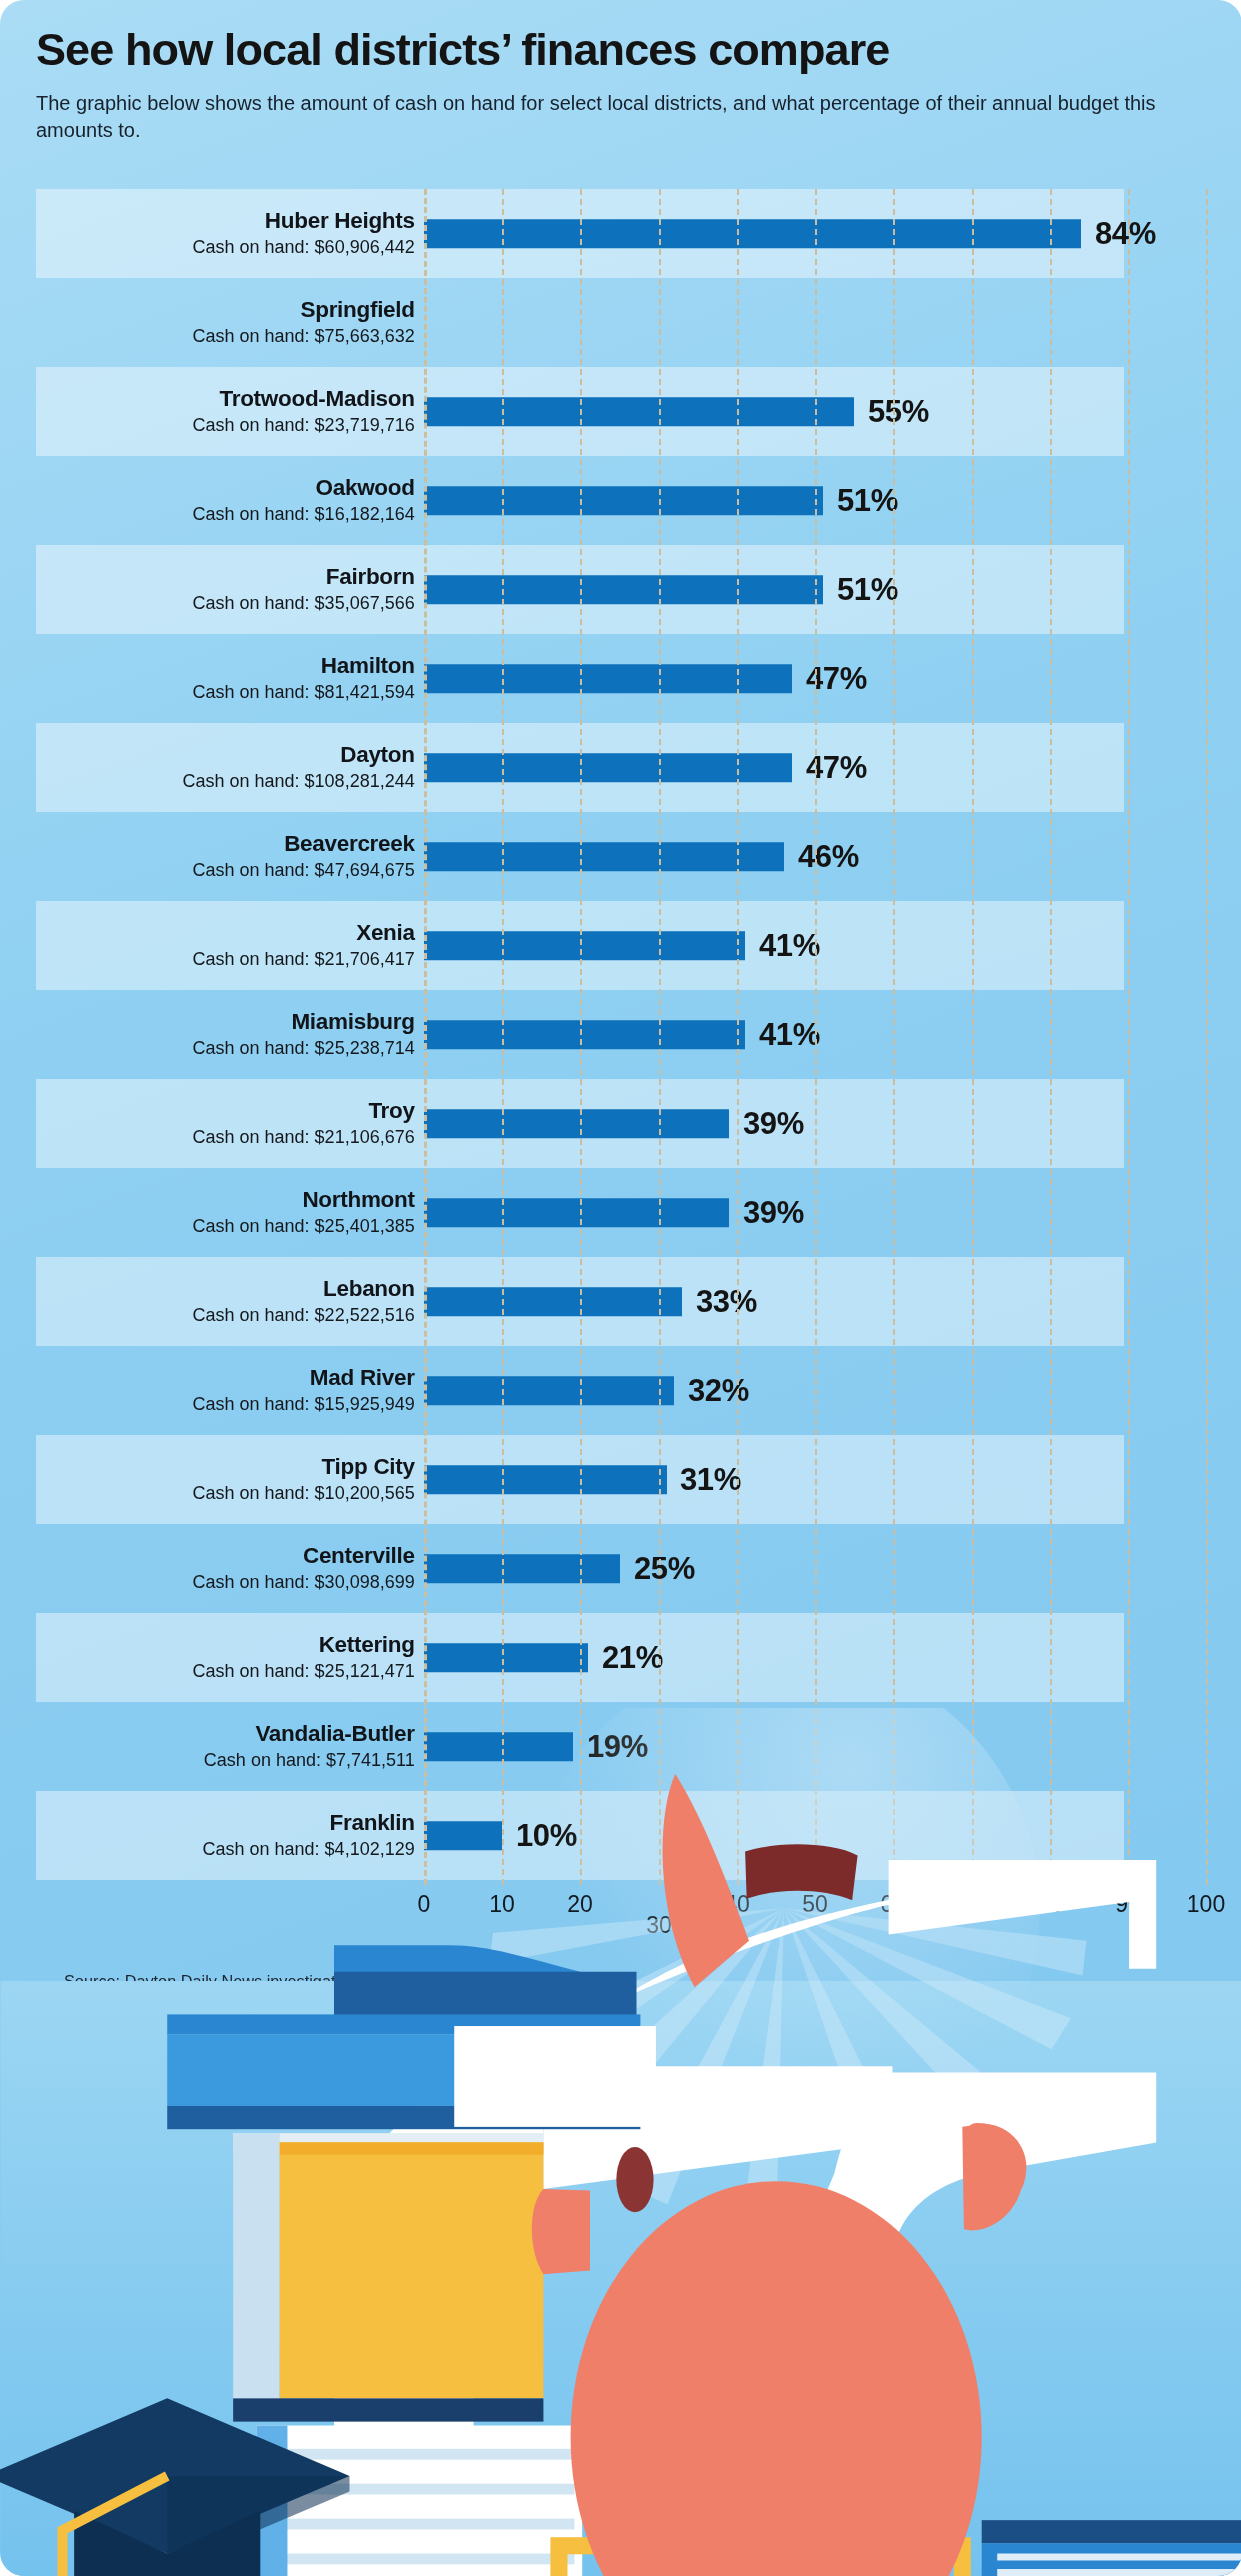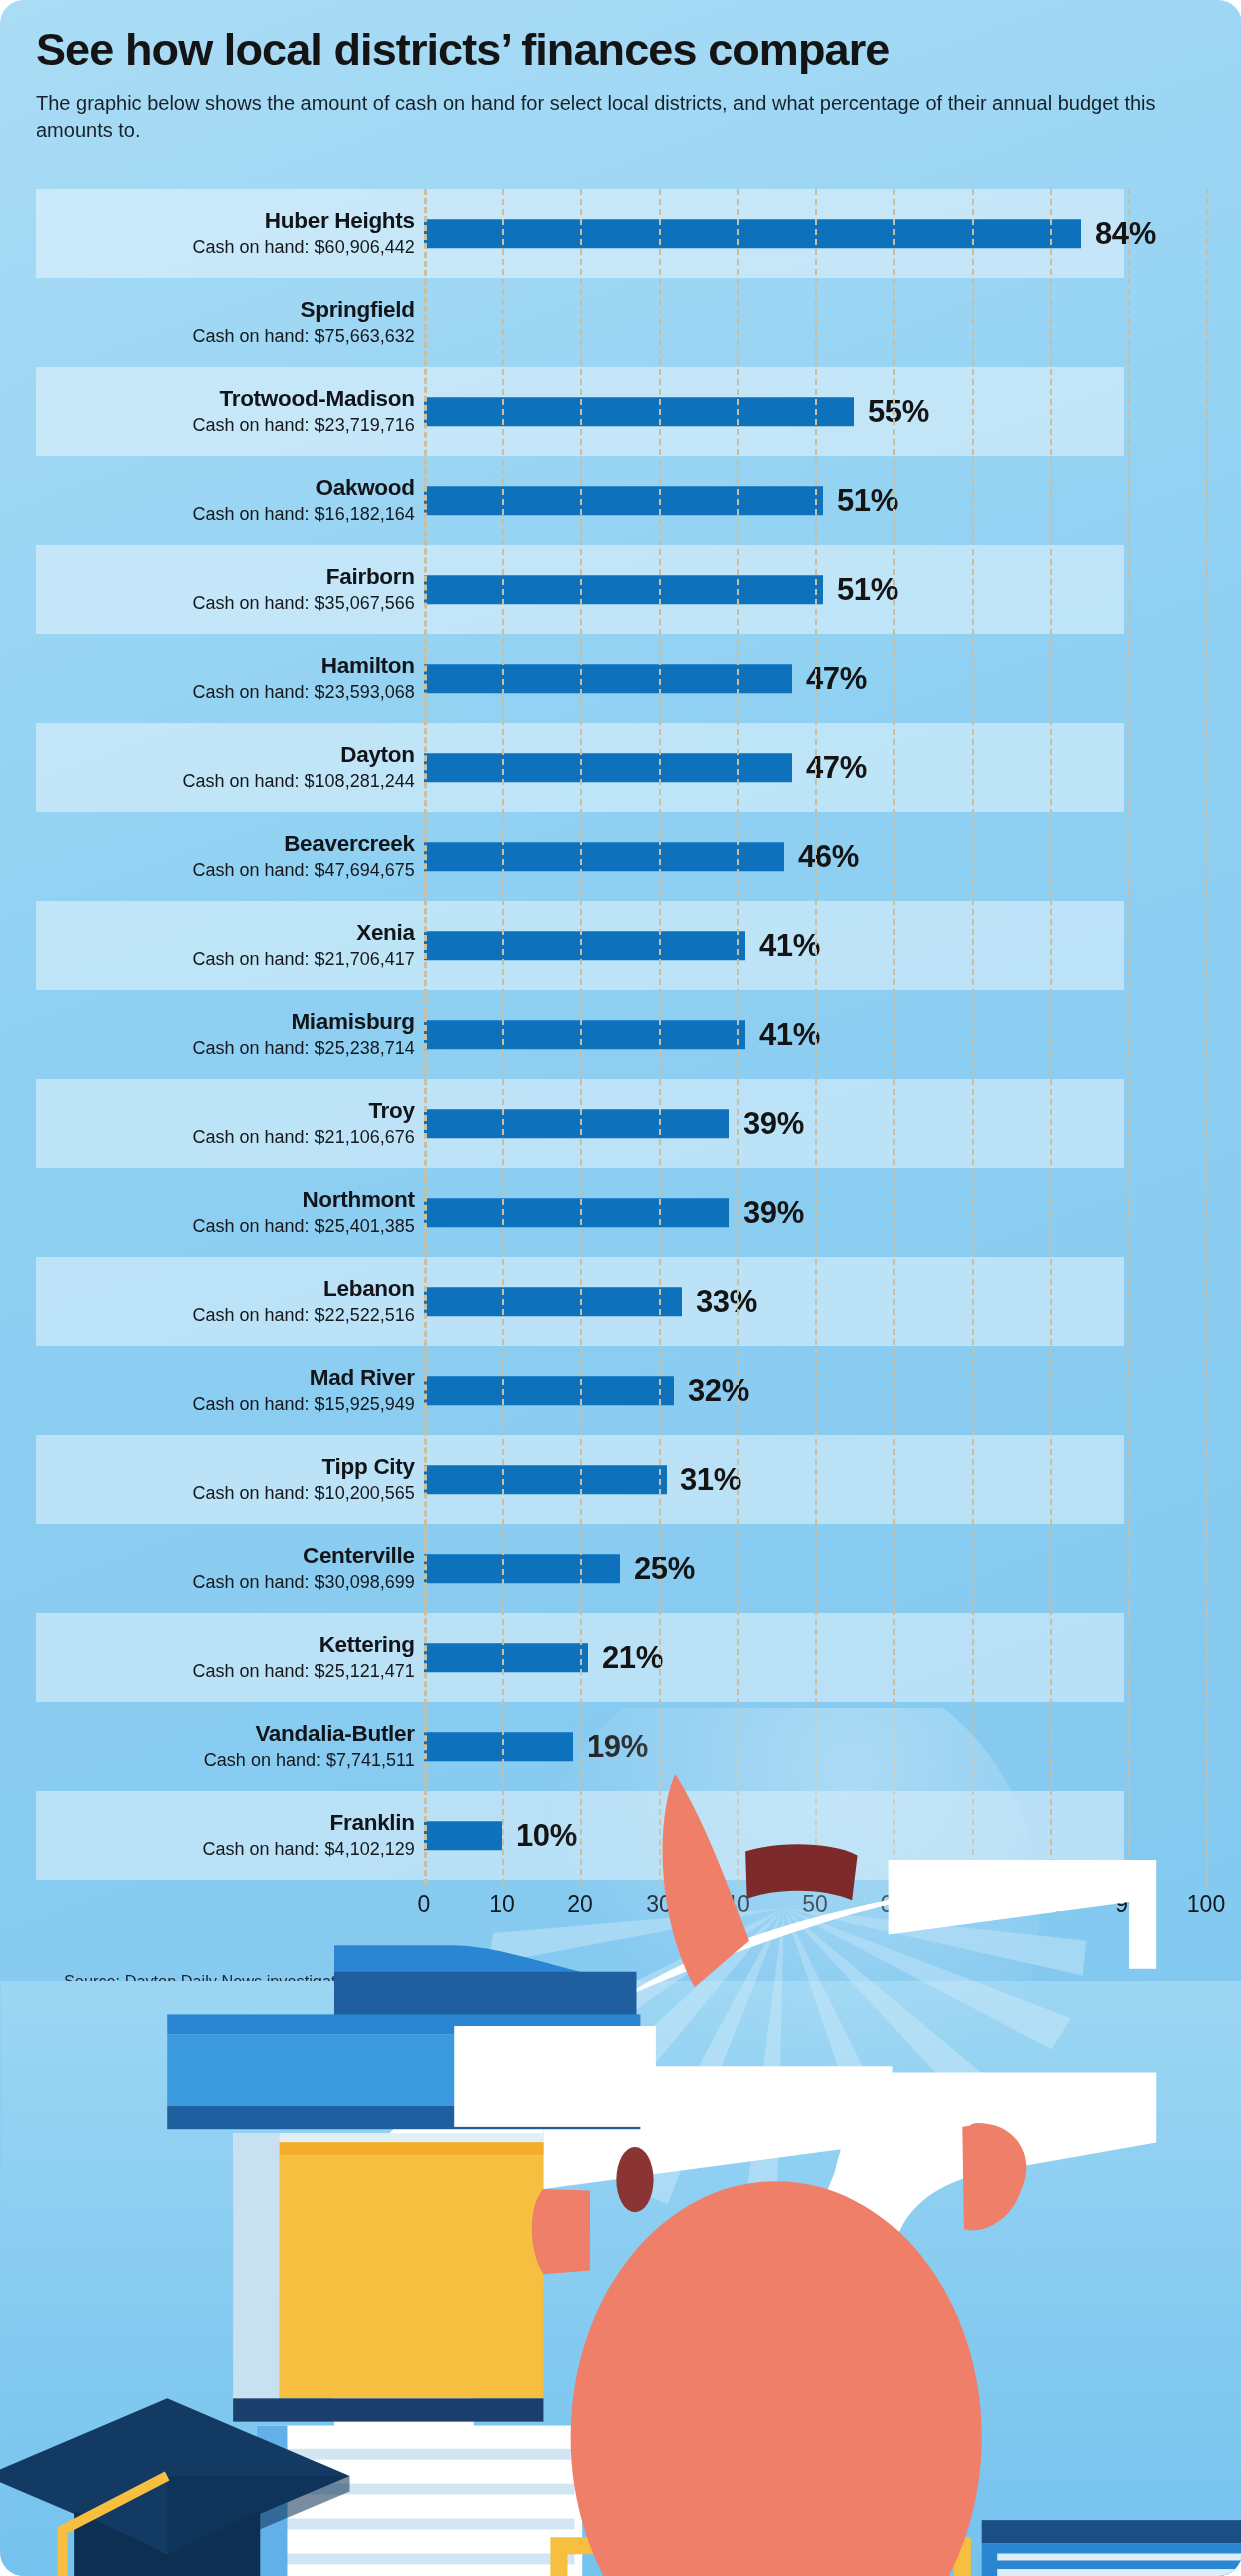--- a/index.html
+++ b/index.html
@@ -170,21 +170,21 @@
             <div class="district-cash">Cash on hand: $35,067,566</div>
           </div>
           <div class="plot">
             <div class="bar" style="width: 399px; background: rgb(13, 114, 187);"></div>
             <div class="bar-value" style="left: 413px;">51%</div>
           </div>
         </div>
         <div class="row even">
           <div class="row-labels">
             <div class="district-name">Hamilton</div>
-            <div class="district-cash">Cash on hand: $23,593,068</div>
+            <div class="district-cash">Cash on hand: $81,421,594</div>
           </div>
           <div class="plot">
             <div class="bar" style="width: 368px; background: rgb(13, 114, 187);"></div>
             <div class="bar-value" style="left: 382px;">47%</div>
           </div>
         </div>
         <div class="row odd">
           <div class="row-labels">
             <div class="district-name">Dayton</div>
             <div class="district-cash">Cash on hand: $108,281,244</div>
@@ -325,21 +325,21 @@
         <div class="gl" style="left: 469px;"></div>
         <div class="gl" style="left: 548px;"></div>
         <div class="gl" style="left: 626px;"></div>
         <div class="gl" style="left: 704px;"></div>
         <div class="gl" style="left: 782px;"></div>
       </div>
     <div id="axis" style="top: 1702px;">
         <div class="tick" style="left: 0px;">0</div>
         <div class="tick" style="left: 78px;">10</div>
         <div class="tick" style="left: 156px;">20</div>
-        <div class="tick" style="left: 235px;">30</div>
+        <div class="tick" style="left: 235px; margin-top: 21px;">30</div>
         <div class="tick" style="left: 313px;">40</div>
         <div class="tick" style="left: 391px;">50</div>
         <div class="tick" style="left: 469px;">60</div>
         <div class="tick" style="left: 548px;">70</div>
         <div class="tick" style="left: 626px;">80</div>
         <div class="tick" style="left: 704px;">90</div>
         <div class="tick" style="left: 782px;">100</div>
       </div>
   </div>
 

